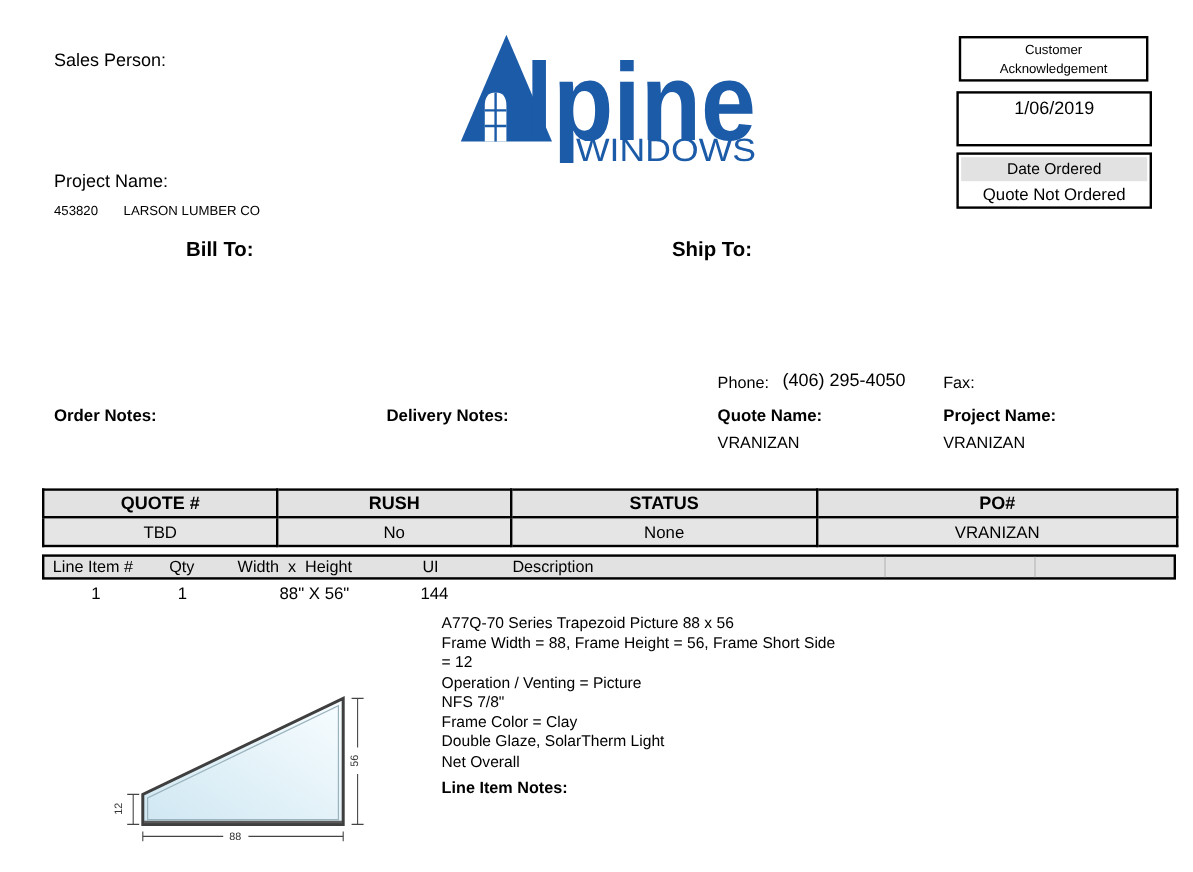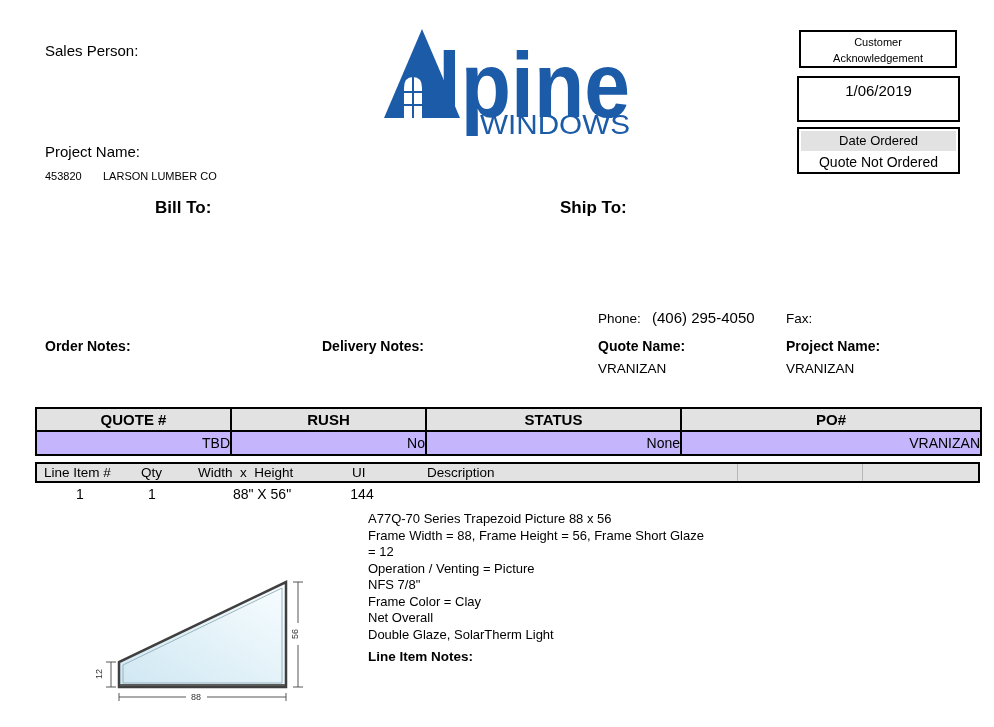--- a/index.html
+++ b/index.html
@@ -16,21 +16,21 @@
   .ctr{transform:translateX(-50%);}
   
   .tr-box{border:2px solid #000;background:#fff;box-sizing:border-box;text-align:center;}
   .tr-box .pad{padding:2px;}
   .box-head{background:#e2e2e2;height:20px;line-height:20px;font-size:13px;}
   .box-val{height:22px;line-height:22px;font-size:15px;}
   
   table.qt{border-collapse:collapse;table-layout:fixed;width:945px;}
   table.qt th,table.qt td{border:2px solid #000;text-align:center;padding:0;overflow:hidden;}
   table.qt th{background:#e2e2e2;height:21px;font-size:15px;font-weight:bold;}
-  table.qt td{height:22px;font-size:14px;font-weight:normal;background:#c4b5fd;text-align:right;}
+  table.qt td{height:22px;font-size:14px;font-weight:normal;background:#e5e5e5;}
   
   .li-bar{border:2px solid #000;background:#e2e2e2;box-sizing:border-box;}
   .li-bar span{position:absolute;top:0;line-height:17px;font-size:13.5px;}
   .li-sep{position:absolute;top:0;bottom:0;width:1px;background:#b8b8b8;}
   
   .desc{font-size:13px;line-height:16.5px;width:340px;}
   .desc .notes{font-weight:bold;margin-top:6px;font-size:13.5px;}
 </style>
 </head>
 <body>
@@ -119,27 +119,27 @@
     <div class="li-sep" style="left:825px"></div>
   </div>
 
   <div class="abs f14 ctr" style="left:80px;top:486px">1</div>
   <div class="abs f14 ctr" style="left:152px;top:486px">1</div>
   <div class="abs f14 ctr" style="left:262px;top:486px">88" X 56"</div>
   <div class="abs f14 ctr" style="left:362px;top:486px">144</div>
 
   <div class="abs desc" style="left:368px;top:511px">
     <div>A77Q-70 Series Trapezoid Picture 88 x 56</div>
-    <div>Frame Width = 88, Frame Height = 56, Frame Short Glaze</div>
+    <div>Frame Width = 88, Frame Height = 56, Frame Short Side</div>
     <div>= 12</div>
     <div>Operation / Venting = Picture</div>
     <div>NFS 7/8"</div>
     <div>Frame Color = Clay</div>
+    <div>Double Glaze, SolarTherm Light</div>
     <div>Net Overall</div>
-    <div>Double Glaze, SolarTherm Light</div>
     <div class="notes">Line Item Notes:</div>
   </div>
 
   <svg class="abs" style="left:90px;top:563px" width="225" height="150" viewBox="0 0 225 150">
     <defs>
       <linearGradient id="glass" x1="0" y1="1" x2="1" y2="0">
         <stop offset="0" stop-color="#cfe7f2"></stop>
         <stop offset="1" stop-color="#f8fdff"></stop>
       </linearGradient>
     </defs>

